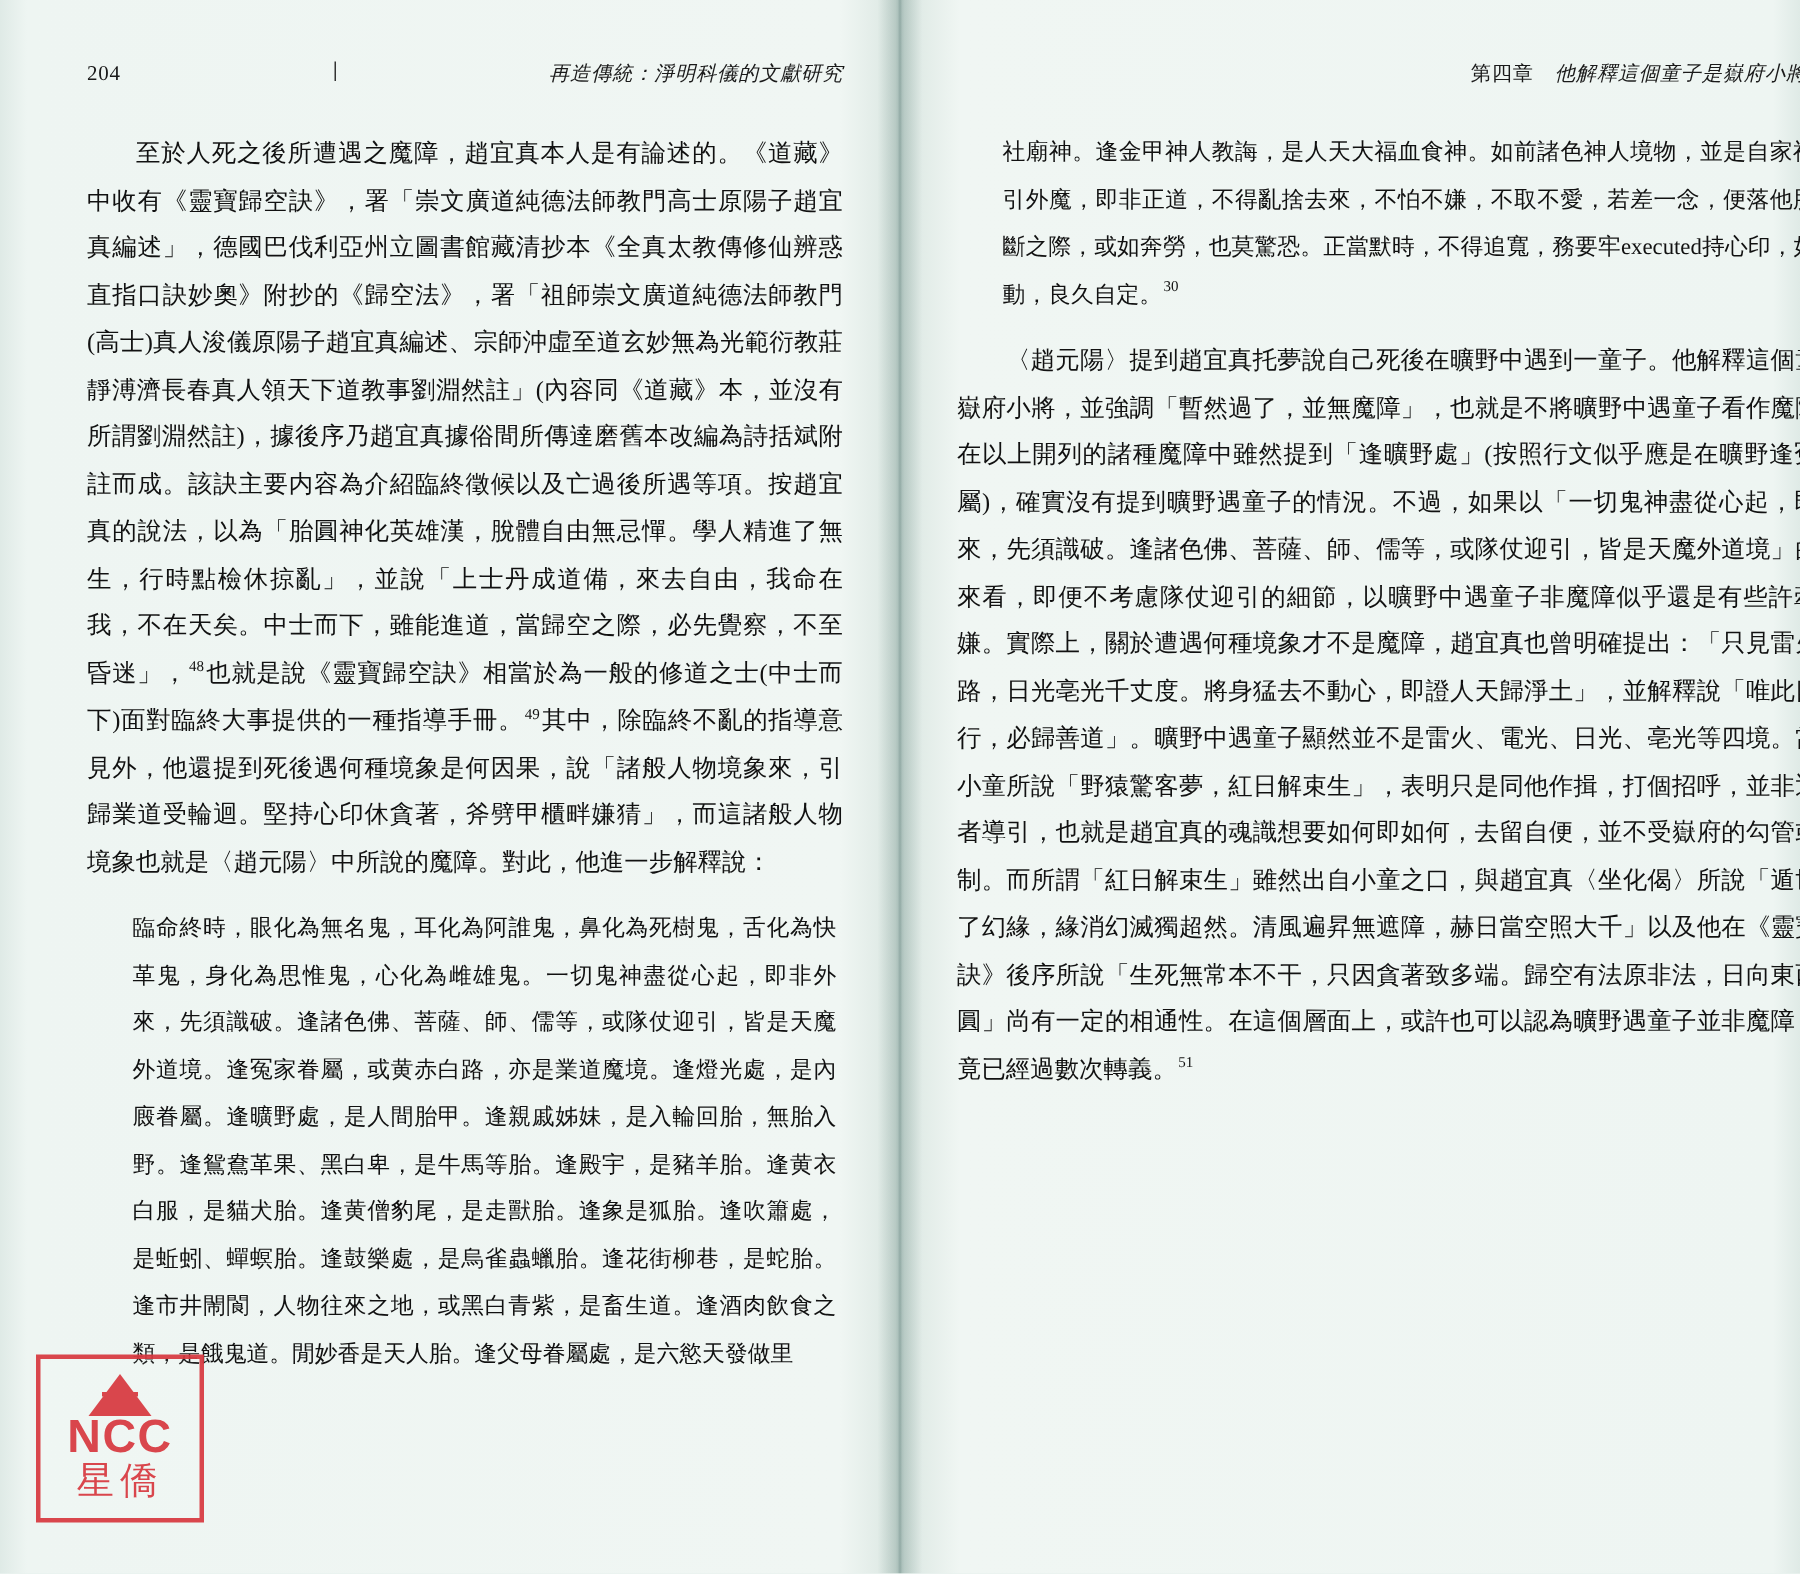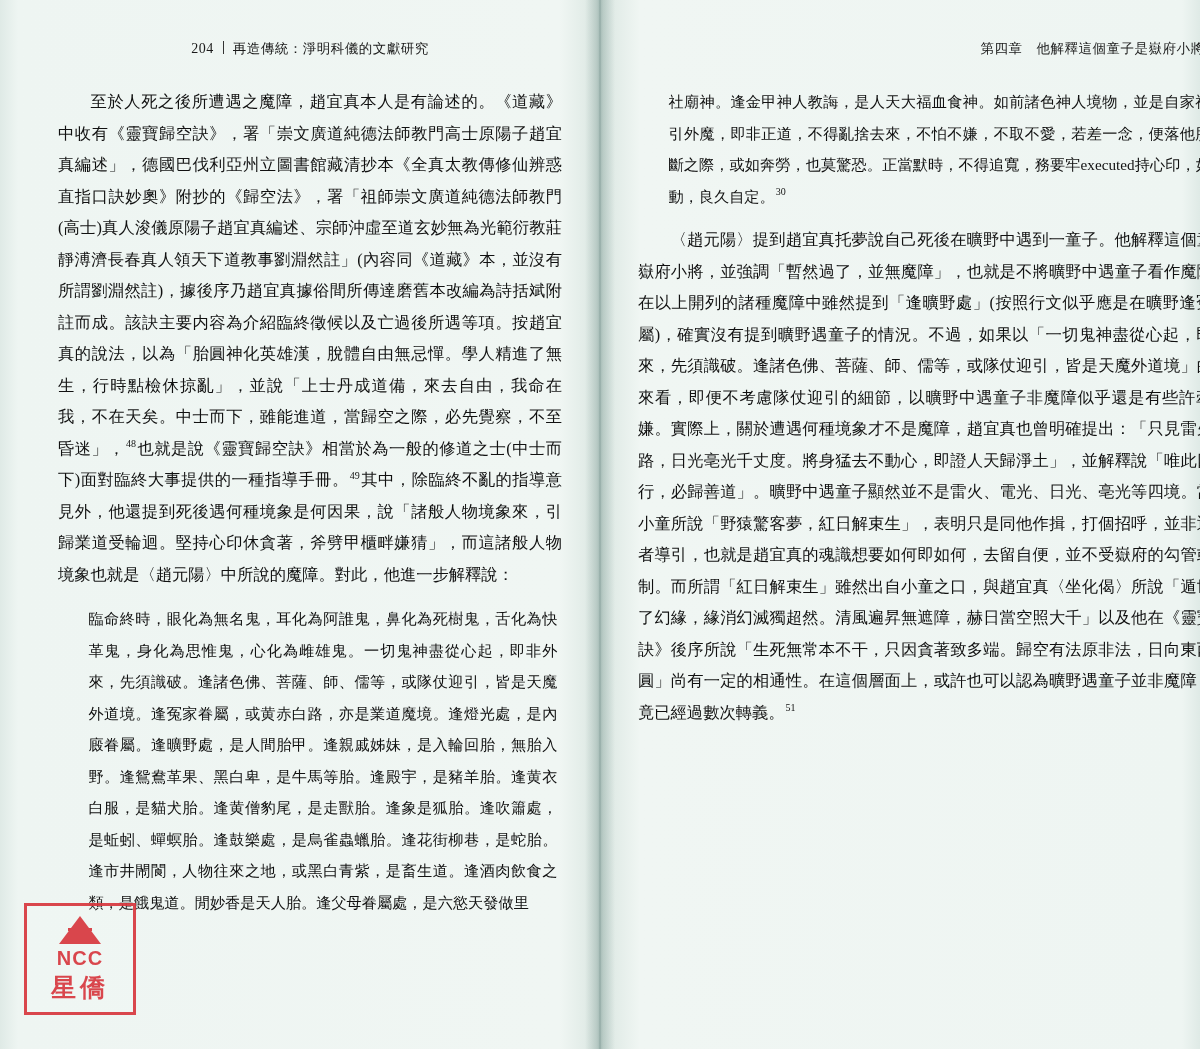--- a/index.html
+++ b/index.html
@@ -51,37 +51,38 @@
     border-radius: 24px;
   }
   .running-head {
     display: flex;
     align-items: baseline;
     font-size: 13.5px;
     color: #1a1a1a;
     letter-spacing: 0.5px;
     height: 26px;
   }
-  .page-left .running-head { justify-content: center; }
+  .page-left .running-head { justify-content: space-between; }
   .page-right .running-head { justify-content: flex-end; }
   .folio {
     font-family: "Liberation Serif", serif;
     font-size: 14px;
   }
   .rh-rule {
     display: inline-block;
     width: 1px;
     height: 13px;
     background: #333;
     margin: 0 9px;
     position: relative;
     top: 1px;
   }
   .rh-title {
     font-size: 13.5px;
+    font-style: italic;
   }
   .rh-chapter {
     font-size: 13.5px;
   }
   .head-rule {
     margin-top: 7px;
     height: 0px;
   }
   .body {
     margin-top: 20px;
@@ -154,27 +155,27 @@
     left: -12px;
     top: 12px;
     width: 24px;
     height: 3px;
     background: #d8383f;
     z-index: 2;
   }
   .stamp .ncc {
     font-family: "Liberation Sans", sans-serif;
     font-weight: bold;
-    font-size: 20px;
+    font-size: 31px;
     letter-spacing: 1px;
     line-height: 30px;
     margin-top: 2px;
   }
   .stamp .cn {
-    font-weight: bold;
+    font-weight: normal;
     font-size: 25px;
     letter-spacing: 4px;
     line-height: 28px;
     margin-top: 1px;
   }
 </style>
 </head>
 <body>
 
 <div class="book">

